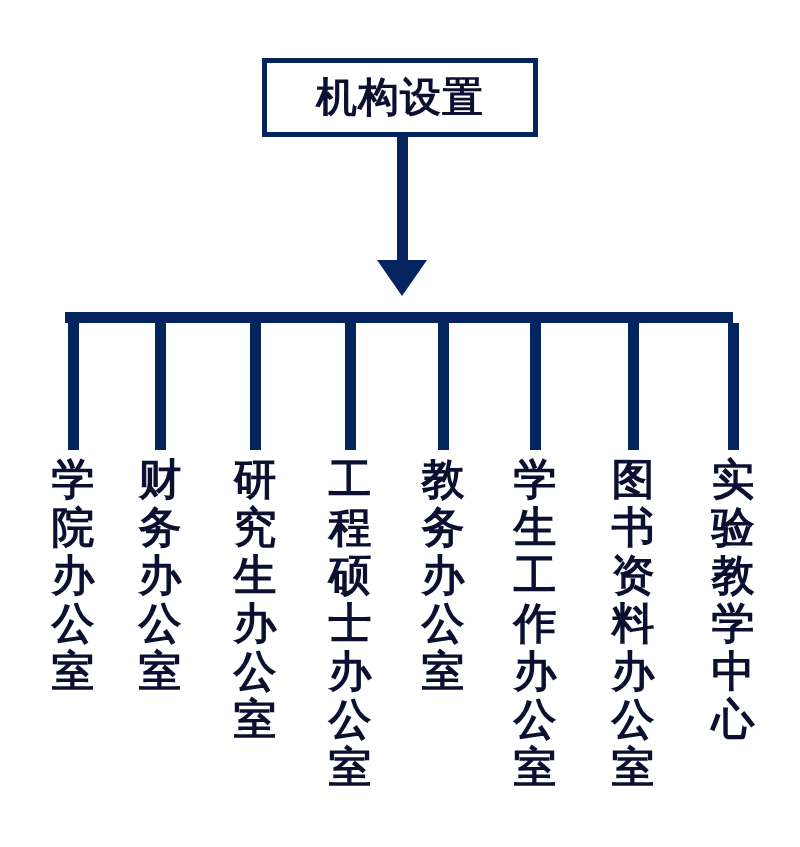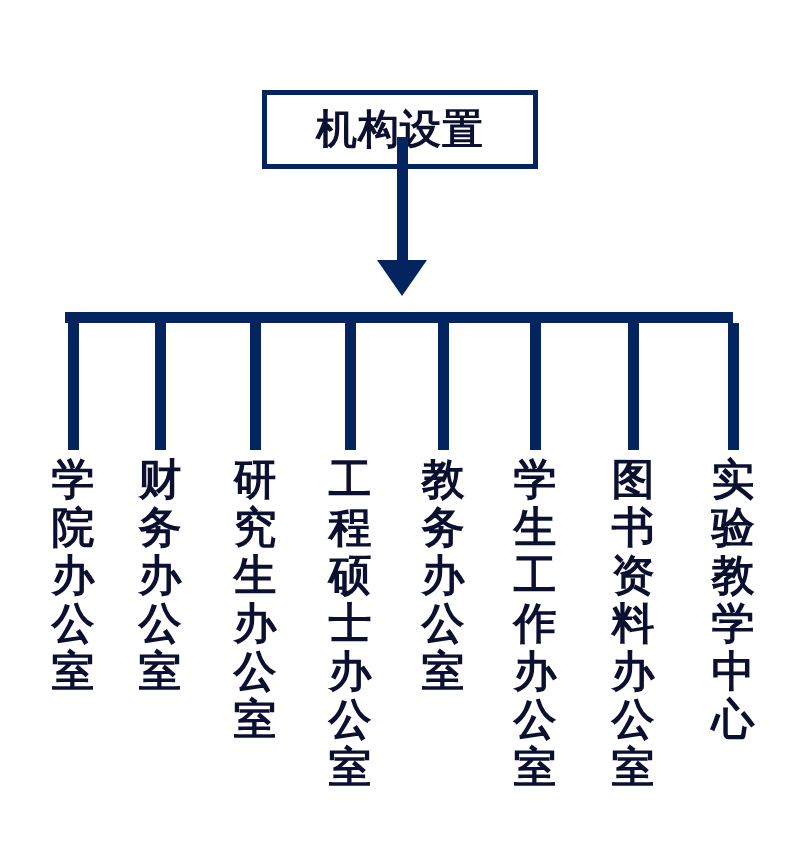--- a/index.html
+++ b/index.html
@@ -24,21 +24,20 @@
     left: 262px;
     top: 58px;
     width: 276px;
     height: 79px;
     border: 5px solid #04245f;
     box-sizing: border-box;
     background: #ffffff;
     display: flex;
     align-items: center;
     justify-content: center;
-    margin-top: 32px;
   }
   .root-label {
     font-size: 41px;
     font-weight: bold;
     color: #0b1030;
     letter-spacing: 1px;
     line-height: 1;
     white-space: nowrap;
   }
 

